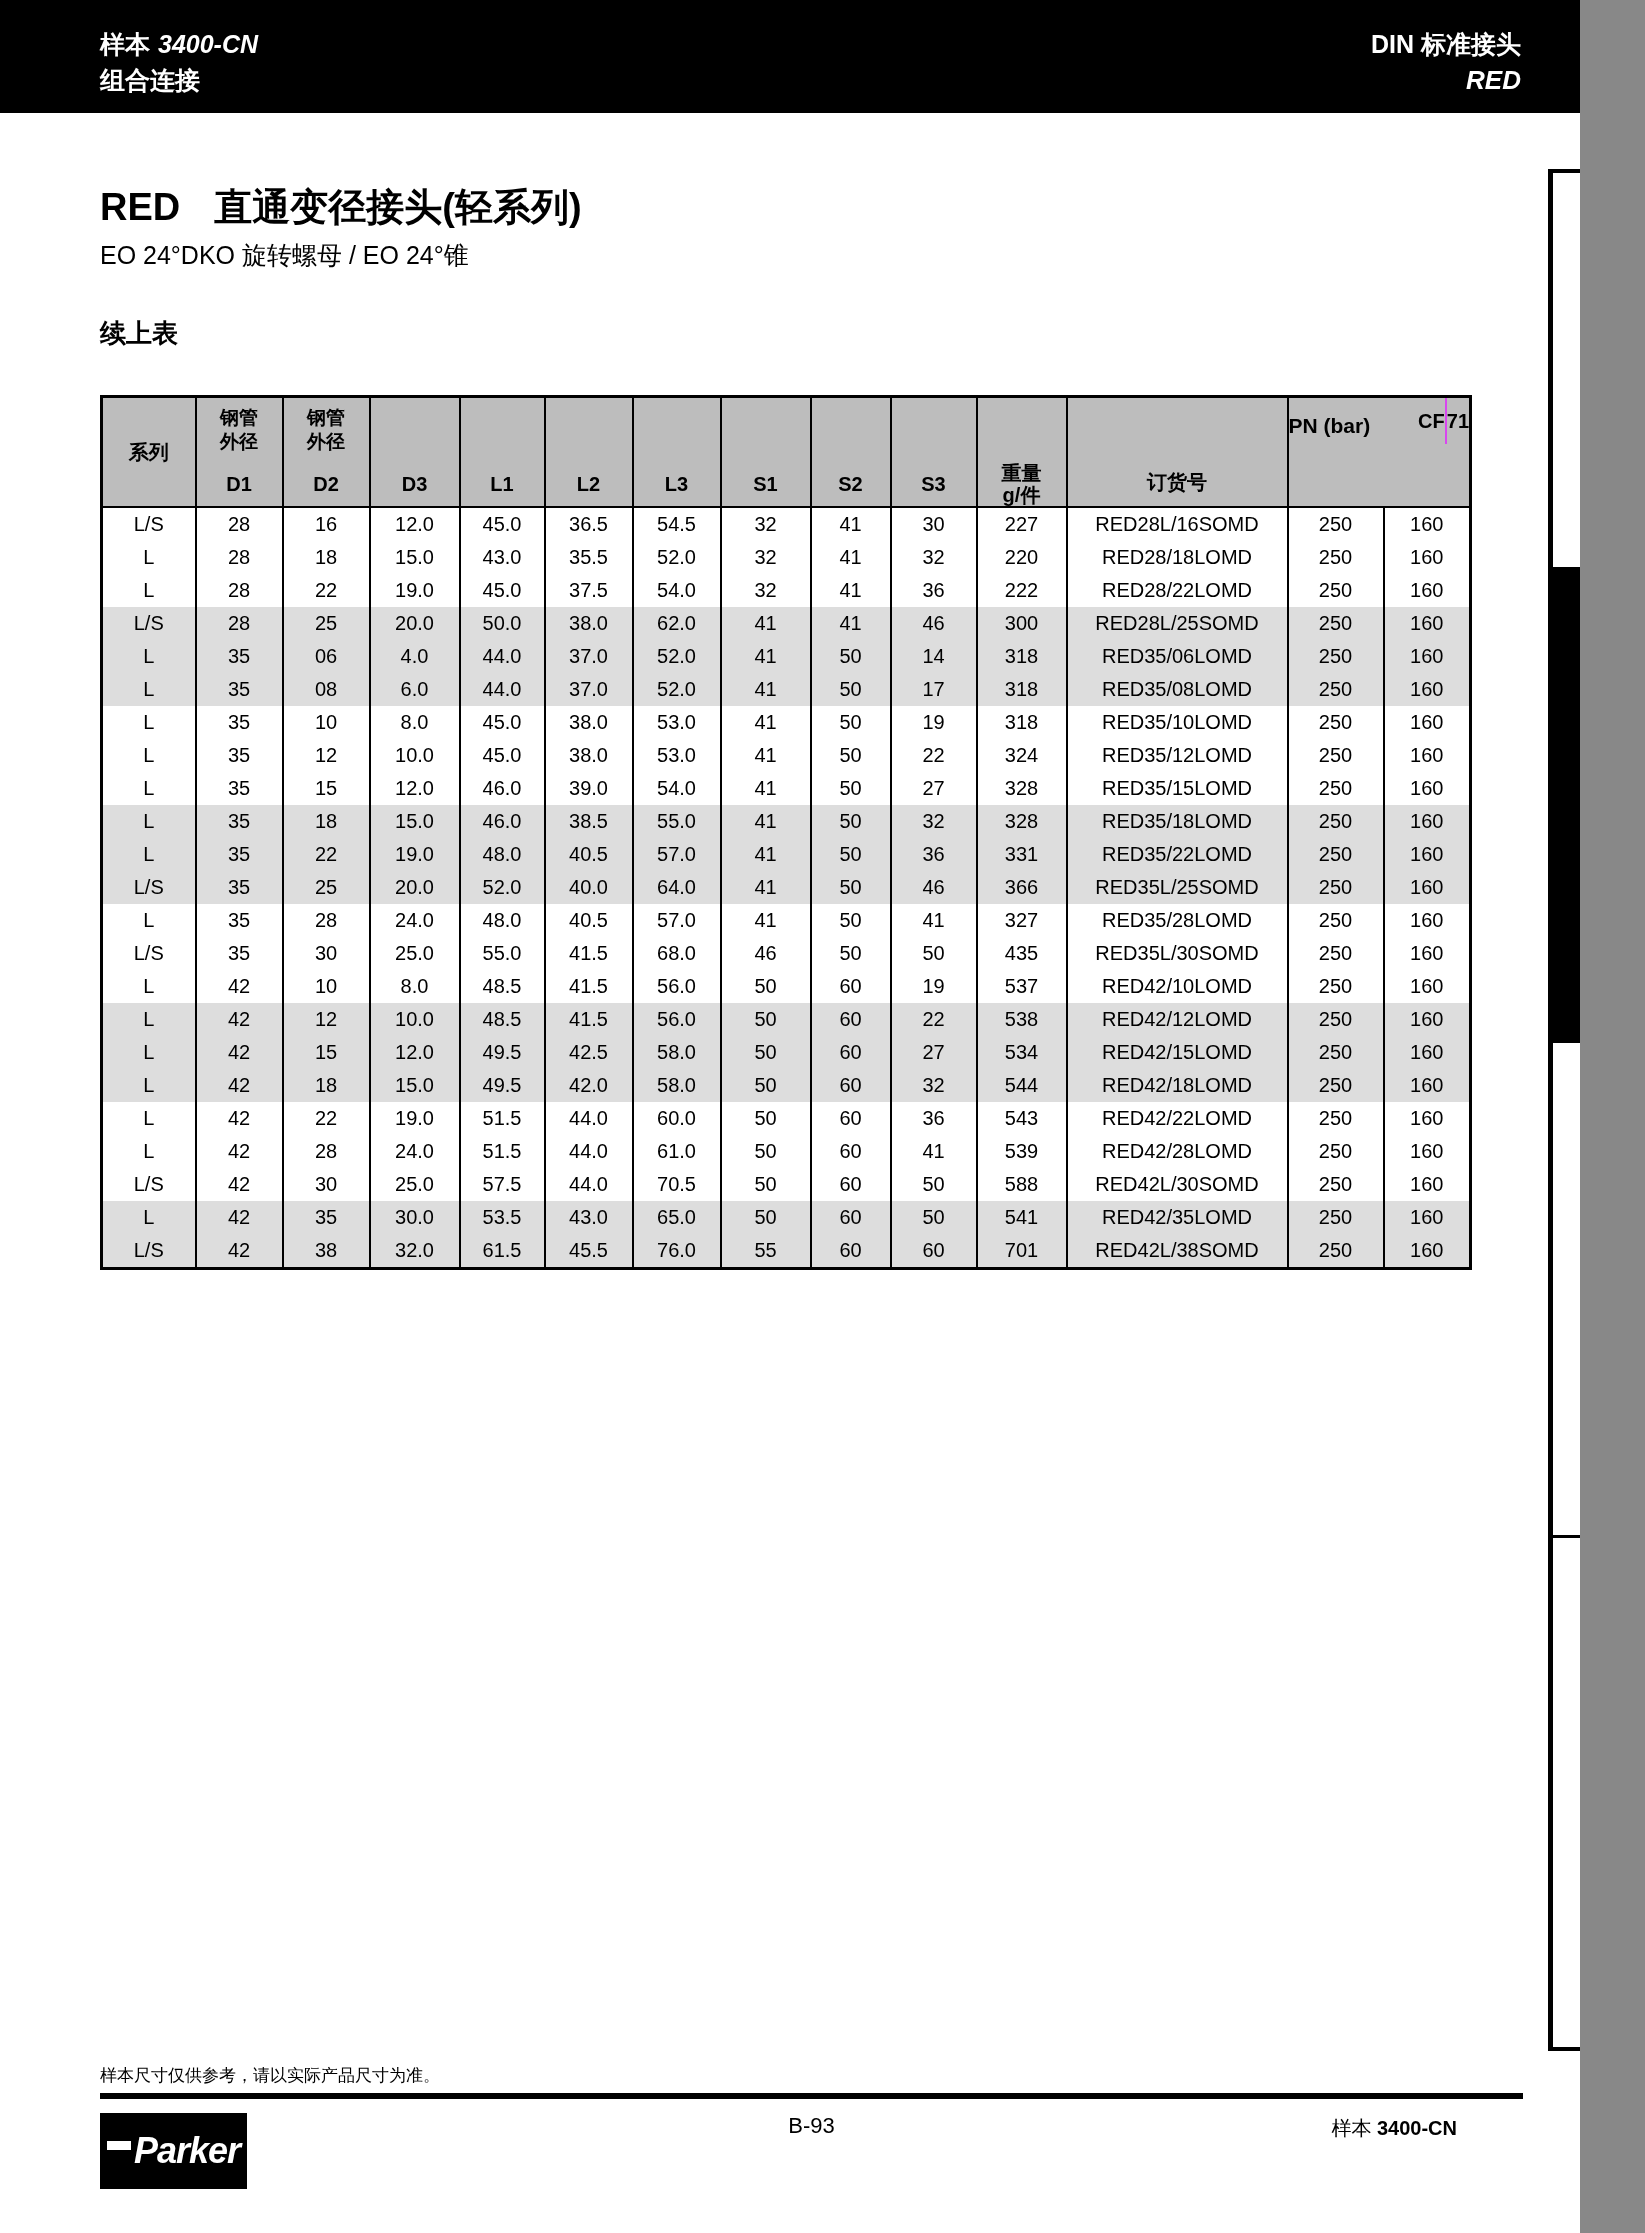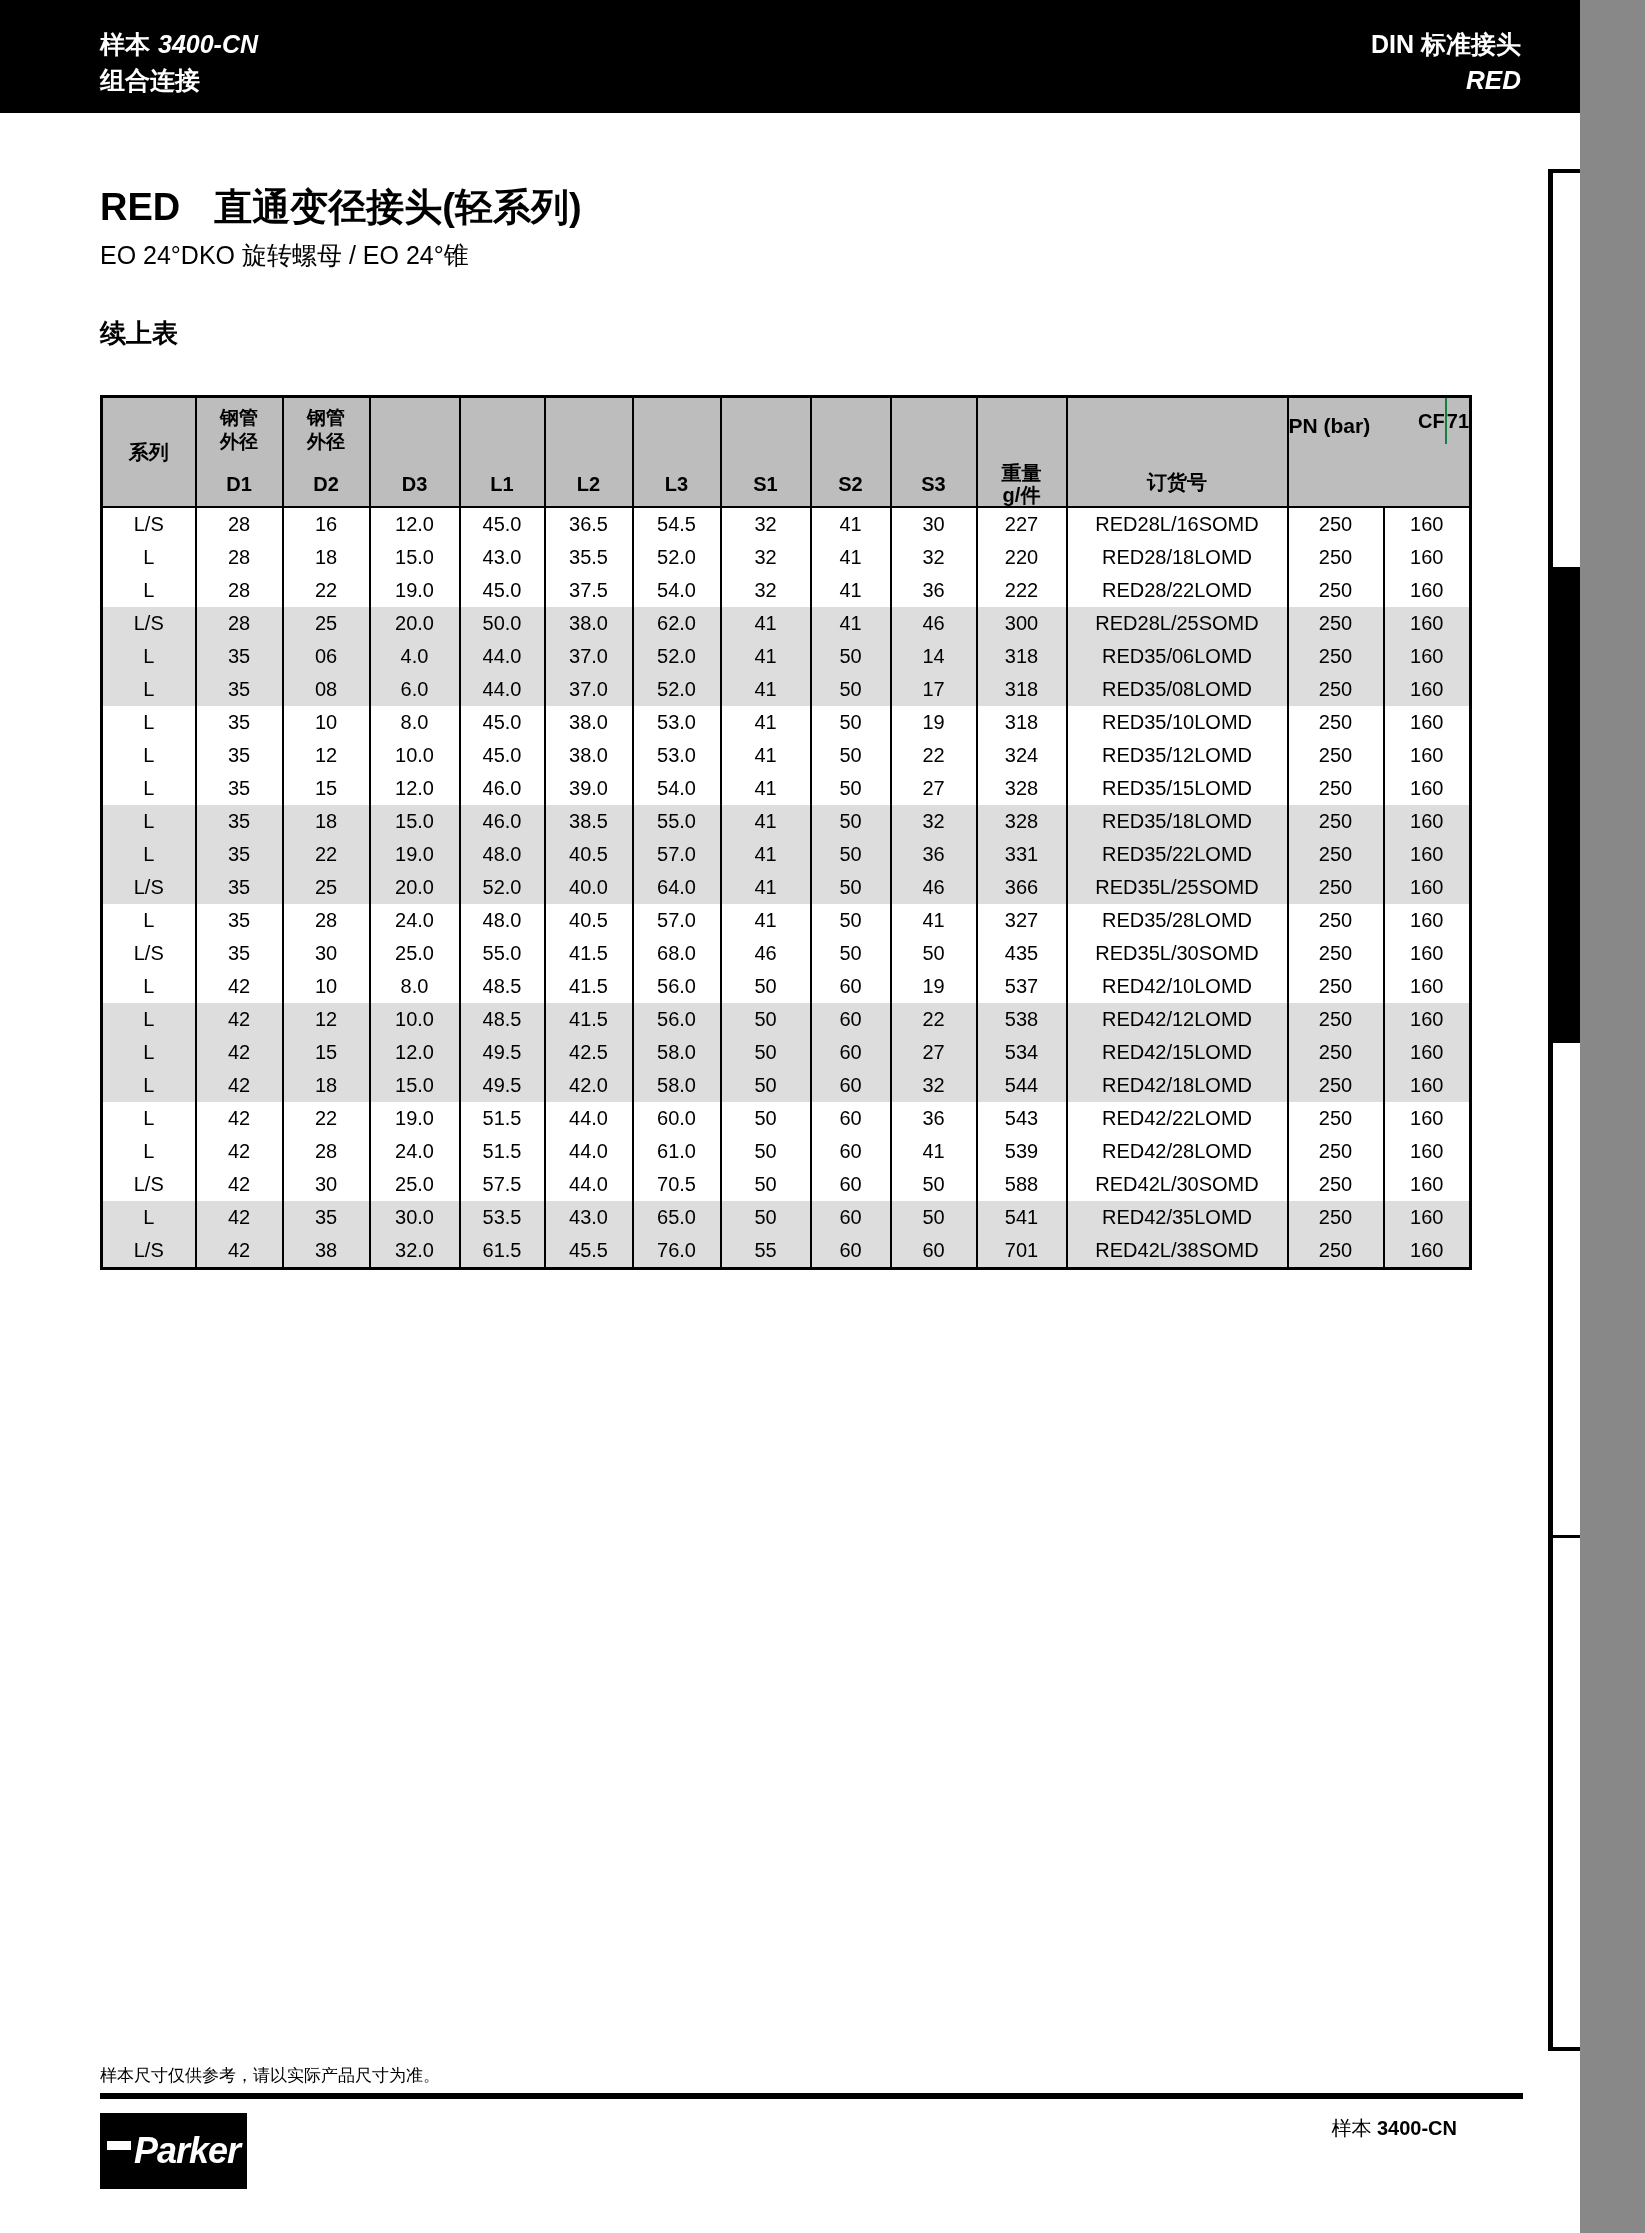--- a/index.html
+++ b/index.html
@@ -48,21 +48,21 @@
   .hcell .sp{flex:1 1 auto;}
   .hcell .top2{padding-top:8px;line-height:24px;font-size:19px;}
   .hcell .bot{padding-bottom:10px;}
   .hcell.center-only{justify-content:center;}
   .hcell .wlab{line-height:22px;padding-bottom:0;}
   .pn-head{display:flex;flex-direction:row;height:108px;}
   .pn-head .pn-top{padding-top:16px;font-size:21px;}
   .pn-head .sp{flex:1 1 auto;}
   .pn-head .pn-bot{display:flex;height:46px;align-items:center;}
   .pn-head .pn-cf{width:52.5%;}
-  .pn-head .pn-71{width:47.5%;border-left:2px solid #15803d;height:46px;line-height:46px;}
+  .pn-head .pn-71{width:47.5%;border-left:2px solid #d946ef;height:46px;line-height:46px;}
   
   .notes{position:absolute;left:100px;top:1288px;font-size:21px;line-height:29px;}
   .notes .ind{padding-left:32px;}
   
   .tab{
     position:absolute;left:1548px;width:98px;
     box-sizing:border-box;
     border-left:5px solid #000;
     background:#fff;color:#000;
     display:flex;flex-direction:column;align-items:center;justify-content:flex-end;
@@ -620,19 +620,20 @@
       </div>
     <div class="letter">D</div>
   </div>
 
   <div class="disclaimer">样本尺寸仅供参考，请以实际产品尺寸为准。</div>
   <div class="footer-rule"></div>
   <div class="parker-logo">
     <span class="arrow"></span>
     <span class="ptext">Parker</span>
   </div>
+  <div class="page-number">B-93</div>
   <div class="footer-catalog">
     <span>样本</span>
     <span class="code">3400-CN</span>
   </div>
 
 </div>
 
 
 </body></html>

